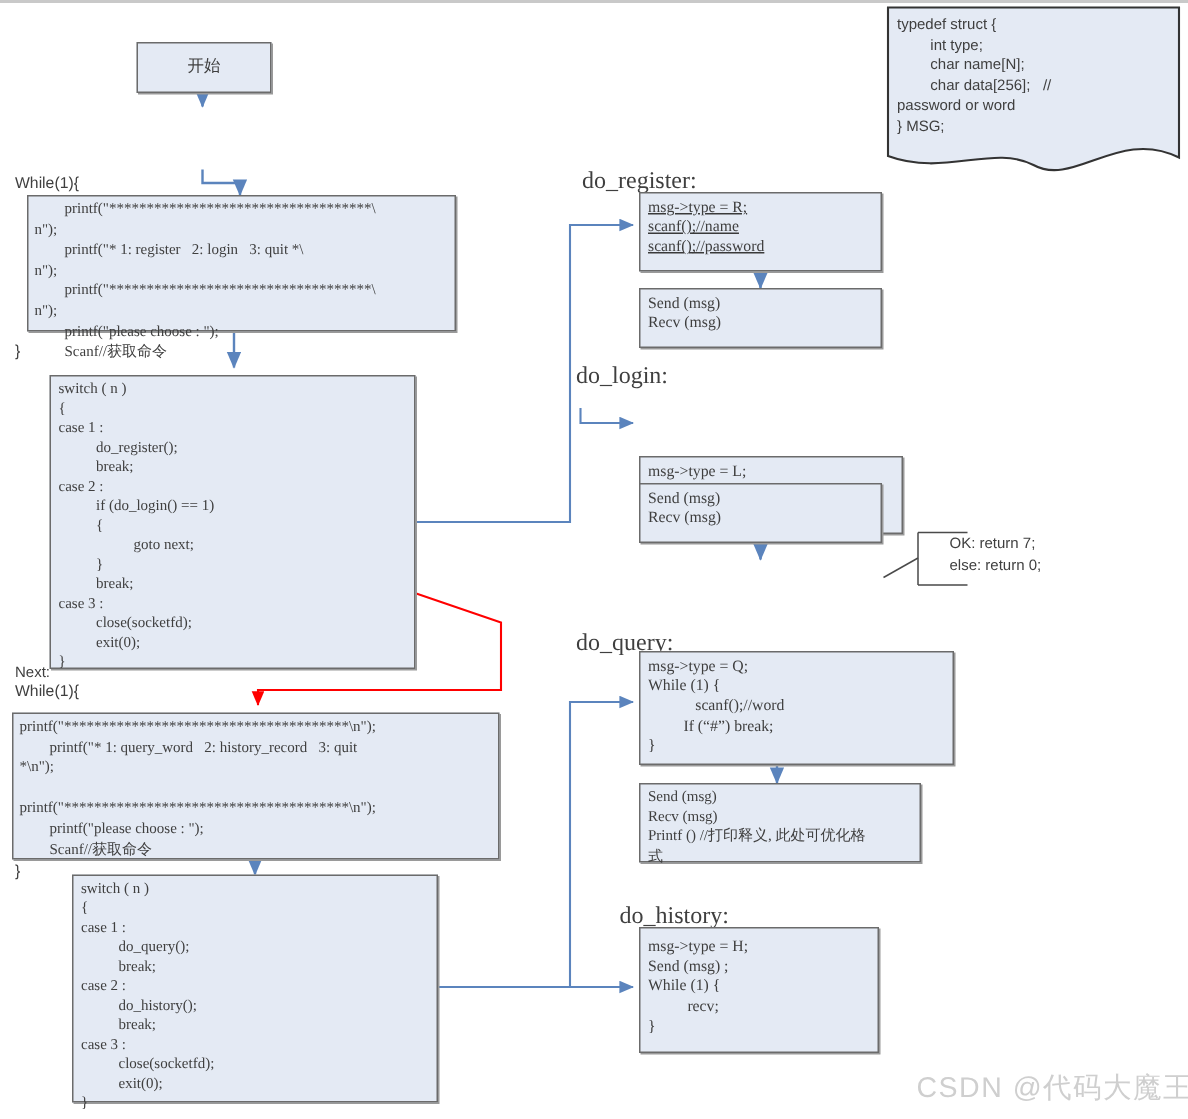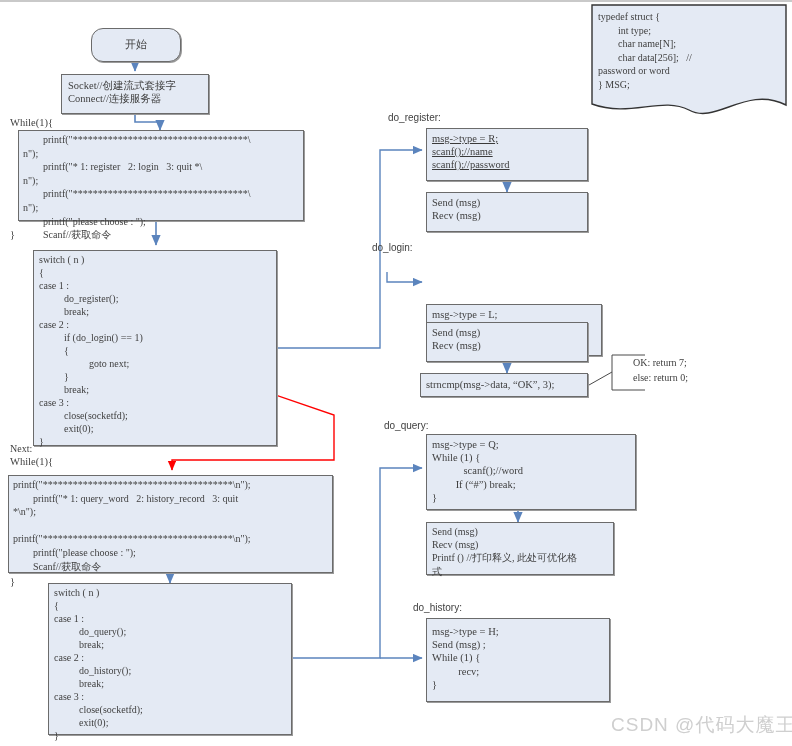--- a/index.html
+++ b/index.html
@@ -5,24 +5,24 @@
   html,body{margin:0;padding:0;background:#ffffff;}
   body{width:792px;height:746px;position:relative;overflow:hidden;
        font-family:"Liberation Serif","DejaVu Serif",serif;color:#3a3a3a;}
   #canvas{position:absolute;left:0;top:0;width:792px;height:746px;}
   svg.layer{position:absolute;left:0;top:0;width:792px;height:746px;overflow:visible;pointer-events:none;}
   .box{position:absolute;box-sizing:border-box;background:#e4eaf4;border:1px solid #6b6b6b;
        box-shadow:1px 1px 0 #9a9a9a;}
   .box .txt{white-space:pre;font-size:10.5px;line-height:13.2px;color:#3f3f3f;
             font-family:"Liberation Serif","DejaVu Serif",serif;}
   .plain{position:absolute;white-space:pre;font-size:10.5px;line-height:13.2px;color:#3f3f3f;
+         font-family:Liberation Sans, sans-serif;}
+  .center{display:flex;align-items:center;justify-content:center;}
+  .label{position:absolute;white-space:pre;font-size:16px;color:#3f3f3f;
          font-family:Liberation Serif, serif;}
-  .center{display:flex;align-items:center;justify-content:center;}
-  .label{position:absolute;white-space:pre;font-size:10px;color:#3f3f3f;
-         font-family:Liberation Sans, sans-serif;}
   .wm{position:absolute;white-space:pre;font-size:19px;color:#cfcfcf;letter-spacing:1px;
       font-family:"Liberation Sans","DejaVu Sans",sans-serif;}
   .topline{position:absolute;left:0;top:0;width:792px;height:2px;background:#c9c9c9;}
   .cnbox{font-family:"DejaVu Sans","Liberation Sans",sans-serif;}
 </style>
 </head>
 <body>
 
 <div id="canvas">
 
@@ -63,28 +63,24 @@
 
     <path d="M292,658 L380,658 L380,468 L422,468" stroke="#5b84bd" stroke-width="1.4" fill="none" marker-end="url(#ah-blue)"></path>
 
     <path d="M380,658 L422,658" stroke="#5b84bd" stroke-width="1.4" fill="none" marker-end="url(#ah-blue)"></path>
 
     <path d="M518,510 L518,522" stroke="#5b84bd" stroke-width="1.6" fill="none" marker-end="url(#ah-blue)"></path>
 
     <path d="M592,5 L786,5 L786,105 C746,85 716,125 689,110 C662,96 630,118 592,104 Z" fill="#e4eaf4" stroke="#333333" stroke-width="1.4"></path>
   </svg>
 
-  <div class="box center" style="left:91px;top:28px;width:90px;height:34px;border-radius:12px;">
+  <div class="box center" style="left:91px;top:28px;width:90px;height:34px;">
     <div class="txt cnbox" style="font-size:11px;">开始</div>
   </div>
 
-  <div class="box" style="left:61px;top:74px;width:148px;height:40px;padding:4px 6px;">
-    <div class="txt cnbox">Socket//创建流式套接字
-Connect//连接服务器</div>
-  </div>
 
   <div class="plain" style="left:10px;top:116px;">While(1){</div>
 
   <div class="box" style="left:18px;top:130px;width:286px;height:91px;padding:2px 4px;">
     <div class="txt cnbox" style="font-size:10px;line-height:13.6px;">        printf("***********************************\
 n");
         printf("* 1: register   2: login   3: quit *\
 n");
         printf("***********************************\
 n");
@@ -153,53 +149,50 @@
   <div class="box" style="left:426px;top:128px;width:162px;height:53px;padding:3px 5px;text-decoration:underline;">
     <div class="txt">msg-&gt;type = R;
 scanf();//name
 scanf();//password</div>
   </div>
   <div class="box" style="left:426px;top:192px;width:162px;height:40px;padding:3px 5px;">
     <div class="txt">Send (msg)
 Recv (msg)</div>
   </div>
 
-  <div class="label" style="left:372px;top:242px;">do_login:</div>
+  <div class="label" style="left:384px;top:242px;">do_login:</div>
   <div class="box" style="left:426px;top:258px;width:176px;height:52px;padding:3px 5px;margin-top:46px;">
     <div class="txt">msg-&gt;type = L;
 scanf();//name
 scanf();//password</div>
   </div>
   <div class="box" style="left:426px;top:322px;width:162px;height:40px;padding:3px 5px;">
     <div class="txt">Send (msg)
 Recv (msg)</div>
-  </div>
-  <div class="box" style="left:420px;top:373px;width:168px;height:24px;padding:4px 5px;">
-    <div class="txt">strncmp(msg-&gt;data, “OK”, 3);</div>
   </div>
   <div class="plain" style="left:633px;top:355px;font-size:10px;line-height:15px;">OK: return 7;
 else: return 0;</div>
 
   <div class="label" style="left:384px;top:420px;">do_query:</div>
   <div class="box" style="left:426px;top:434px;width:210px;height:76px;padding:3px 5px;">
     <div class="txt">msg-&gt;type = Q;
 While (1) {
             scanf();//word
          If (“#”) break;
 }</div>
   </div>
   <div class="box" style="left:426px;top:522px;width:188px;height:53px;padding:2px 5px;">
     <div class="txt cnbox" style="font-size:10px;line-height:13.2px;">Send (msg)
 Recv (msg)
 Printf () //打印释义, 此处可优化格
 式</div>
   </div>
 
   <div class="label" style="left:388px;top:602px;margin-left:25px;">do_history:</div>
-  <div class="box" style="left:426px;top:618px;width:184px;height:84px;padding:6px 5px;">
+  <div class="box" style="left:426px;top:618px;width:160px;height:84px;padding:6px 5px;">
     <div class="txt">msg-&gt;type = H;
 Send (msg) ;
 While (1) {
           recv;
 }</div>
   </div>
 
   <div class="wm" style="left:611px;top:712px;">CSDN @代码大魔王</div>
 </div>
 

